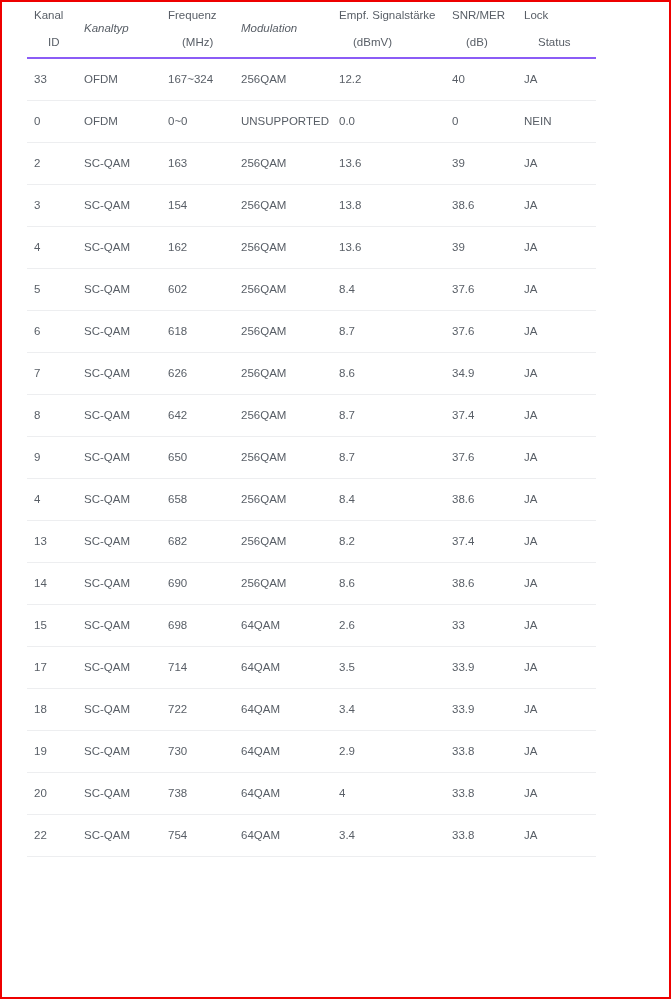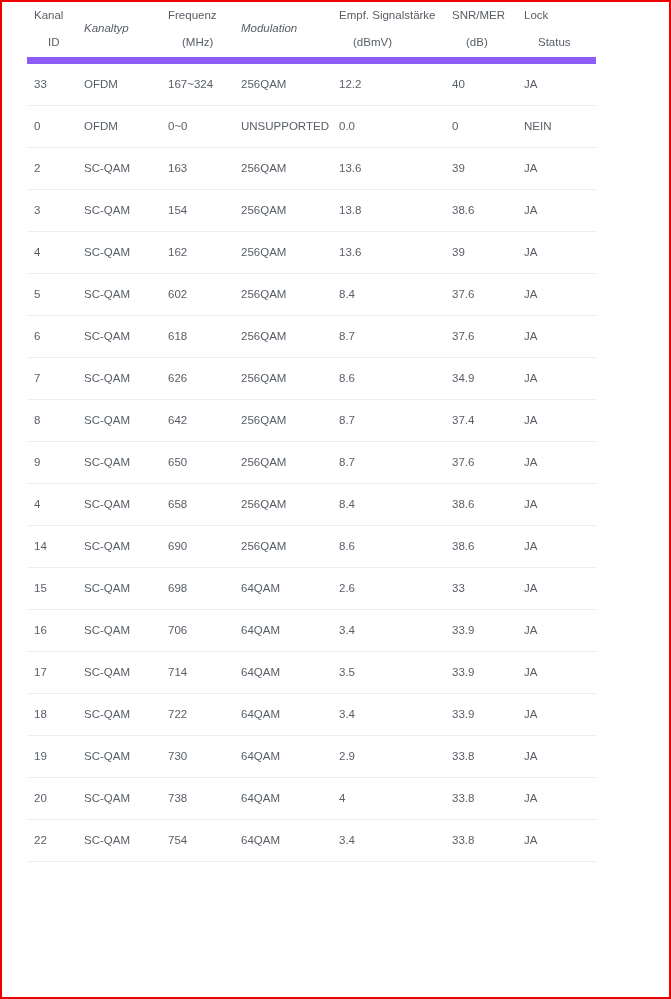--- a/index.html
+++ b/index.html
@@ -46,21 +46,21 @@
   col.c-lock  { width: 79px;  }
 
   thead th {
     text-align: right;
     font-weight: normal;
     color: #585e66;
     font-size: 11.5px;
     padding: 0;
     vertical-align: top;
     height: 55px;
-    border-bottom: 7px solid #8b5cf6;
+    border-bottom: 2px solid #8b5cf6;
   }
   .hd {
     position: relative;
     height: 55px;
   }
   .hd .l1 {
     position: absolute;
     left: 7px;
     top: 7px;
     white-space: nowrap;
@@ -244,44 +244,44 @@
           <tr>
             <td>4</td>
             <td>SC-QAM</td>
             <td>658</td>
             <td>256QAM</td>
             <td>8.4</td>
             <td>38.6</td>
             <td>JA</td>
           </tr>
           <tr>
+            <td>13</td>
+            <td>SC-QAM</td>
+            <td>682</td>
+            <td>256QAM</td>
+            <td>8.2</td>
+            <td>37.4</td>
+            <td>JA</td>
+          </tr>
+          <tr>
             <td>14</td>
             <td>SC-QAM</td>
             <td>690</td>
             <td>256QAM</td>
             <td>8.6</td>
             <td>38.6</td>
             <td>JA</td>
           </tr>
           <tr>
             <td>15</td>
             <td>SC-QAM</td>
             <td>698</td>
             <td>64QAM</td>
             <td>2.6</td>
             <td>33</td>
-            <td>JA</td>
-          </tr>
-          <tr>
-            <td>16</td>
-            <td>SC-QAM</td>
-            <td>706</td>
-            <td>64QAM</td>
-            <td>3.4</td>
-            <td>33.9</td>
             <td>JA</td>
           </tr>
           <tr>
             <td>17</td>
             <td>SC-QAM</td>
             <td>714</td>
             <td>64QAM</td>
             <td>3.5</td>
             <td>33.9</td>
             <td>JA</td>

